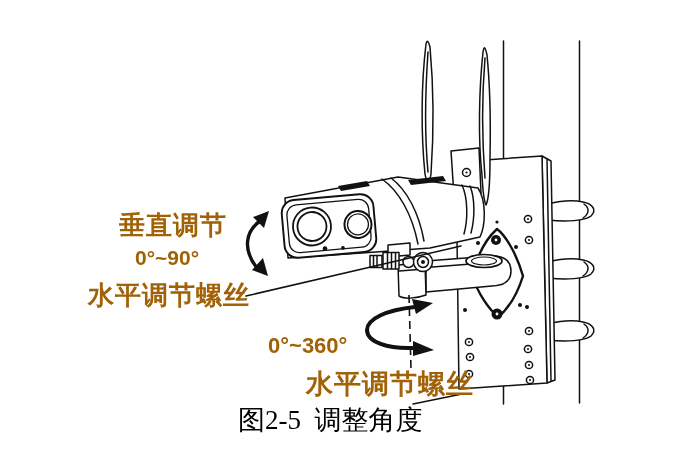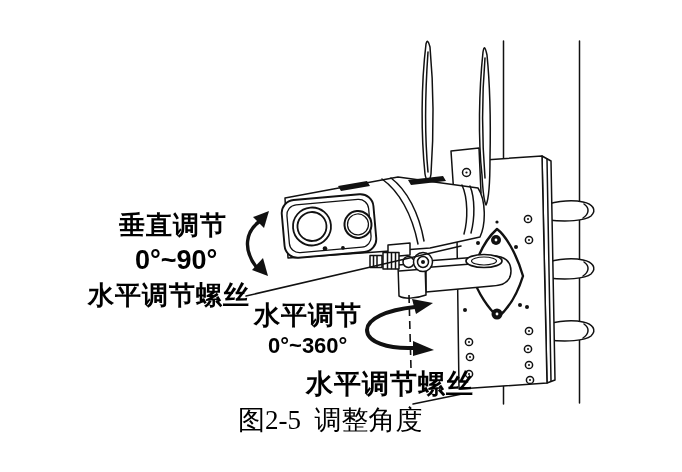--- a/index.html
+++ b/index.html
@@ -1,19 +1,19 @@
 <!DOCTYPE html>
 <html><head>
 <meta charset="utf-8">
 <style>
   html,body{margin:0;padding:0;background:#ffffff;}
   .page{position:relative;width:682px;height:472px;background:#fff;overflow:hidden;
         font-family:"Liberation Sans","DejaVu Sans",sans-serif;color:#000;}
   .stage{position:absolute;left:0;top:0;width:682px;height:472px;}
-  .ann{position:absolute;white-space:pre;line-height:1;color:#000000;font-weight:600;
+  .ann{position:absolute;white-space:pre;line-height:1;color:#a16207;font-weight:600;
        font-family:"Liberation Sans","DejaVu Sans",sans-serif;}
   .ann.cn{letter-spacing:1px;}
   .deg{font-weight:600;}
   .caption{position:absolute;white-space:pre;line-height:1;font-weight:400;
        font-family:"Liberation Serif","DejaVu Serif",serif;color:#000;}
   svg{display:block;}
   .ln{stroke:#111;fill:none;stroke-width:1.5;stroke-linecap:round;stroke-linejoin:round;}
   .wh{stroke:#111;fill:#fff;stroke-width:1.5;stroke-linejoin:round;}
   .dk{fill:#111;stroke:none;}
 </style>
@@ -148,21 +148,20 @@
         <line x1="409" y1="295" x2="411" y2="369" stroke="#111" stroke-width="1.6" stroke-dasharray="8 5"></line>
       </g>
 
       <g>
         <line class="ln" x1="246" y1="296" x2="461" y2="246" stroke-width="1.3"></line>
         <line class="ln" x1="413" y1="404" x2="462" y2="394" stroke-width="1.3"></line>
       </g>
     </svg>
 
     <div class="ann cn" style="left:119px;top:212px;font-size:26px;">垂直调节</div>
-    <div class="ann deg" style="left:135px;top:247px;font-size:27px;">0°~90°</div>
+    <div class="ann deg" style="left:135px;top:247px;font-size:21px;">0°~90°</div>
     <div class="ann cn" style="left:88px;top:282px;font-size:26px;">水平调节螺丝</div>
-    <div class="ann cn" style="left:254px;top:302px;font-size:26px;">水平调节</div>
     <div class="ann deg" style="left:268px;top:335px;font-size:22px;">0°~360°</div>
     <div class="ann cn" style="left:306px;top:371px;font-size:27px;">水平调节螺丝</div>
 
     <div class="caption" style="left:238px;top:407px;font-size:27px;">图2-5  调整角度</div>
   </div>
 </div>
 
 </body></html>

